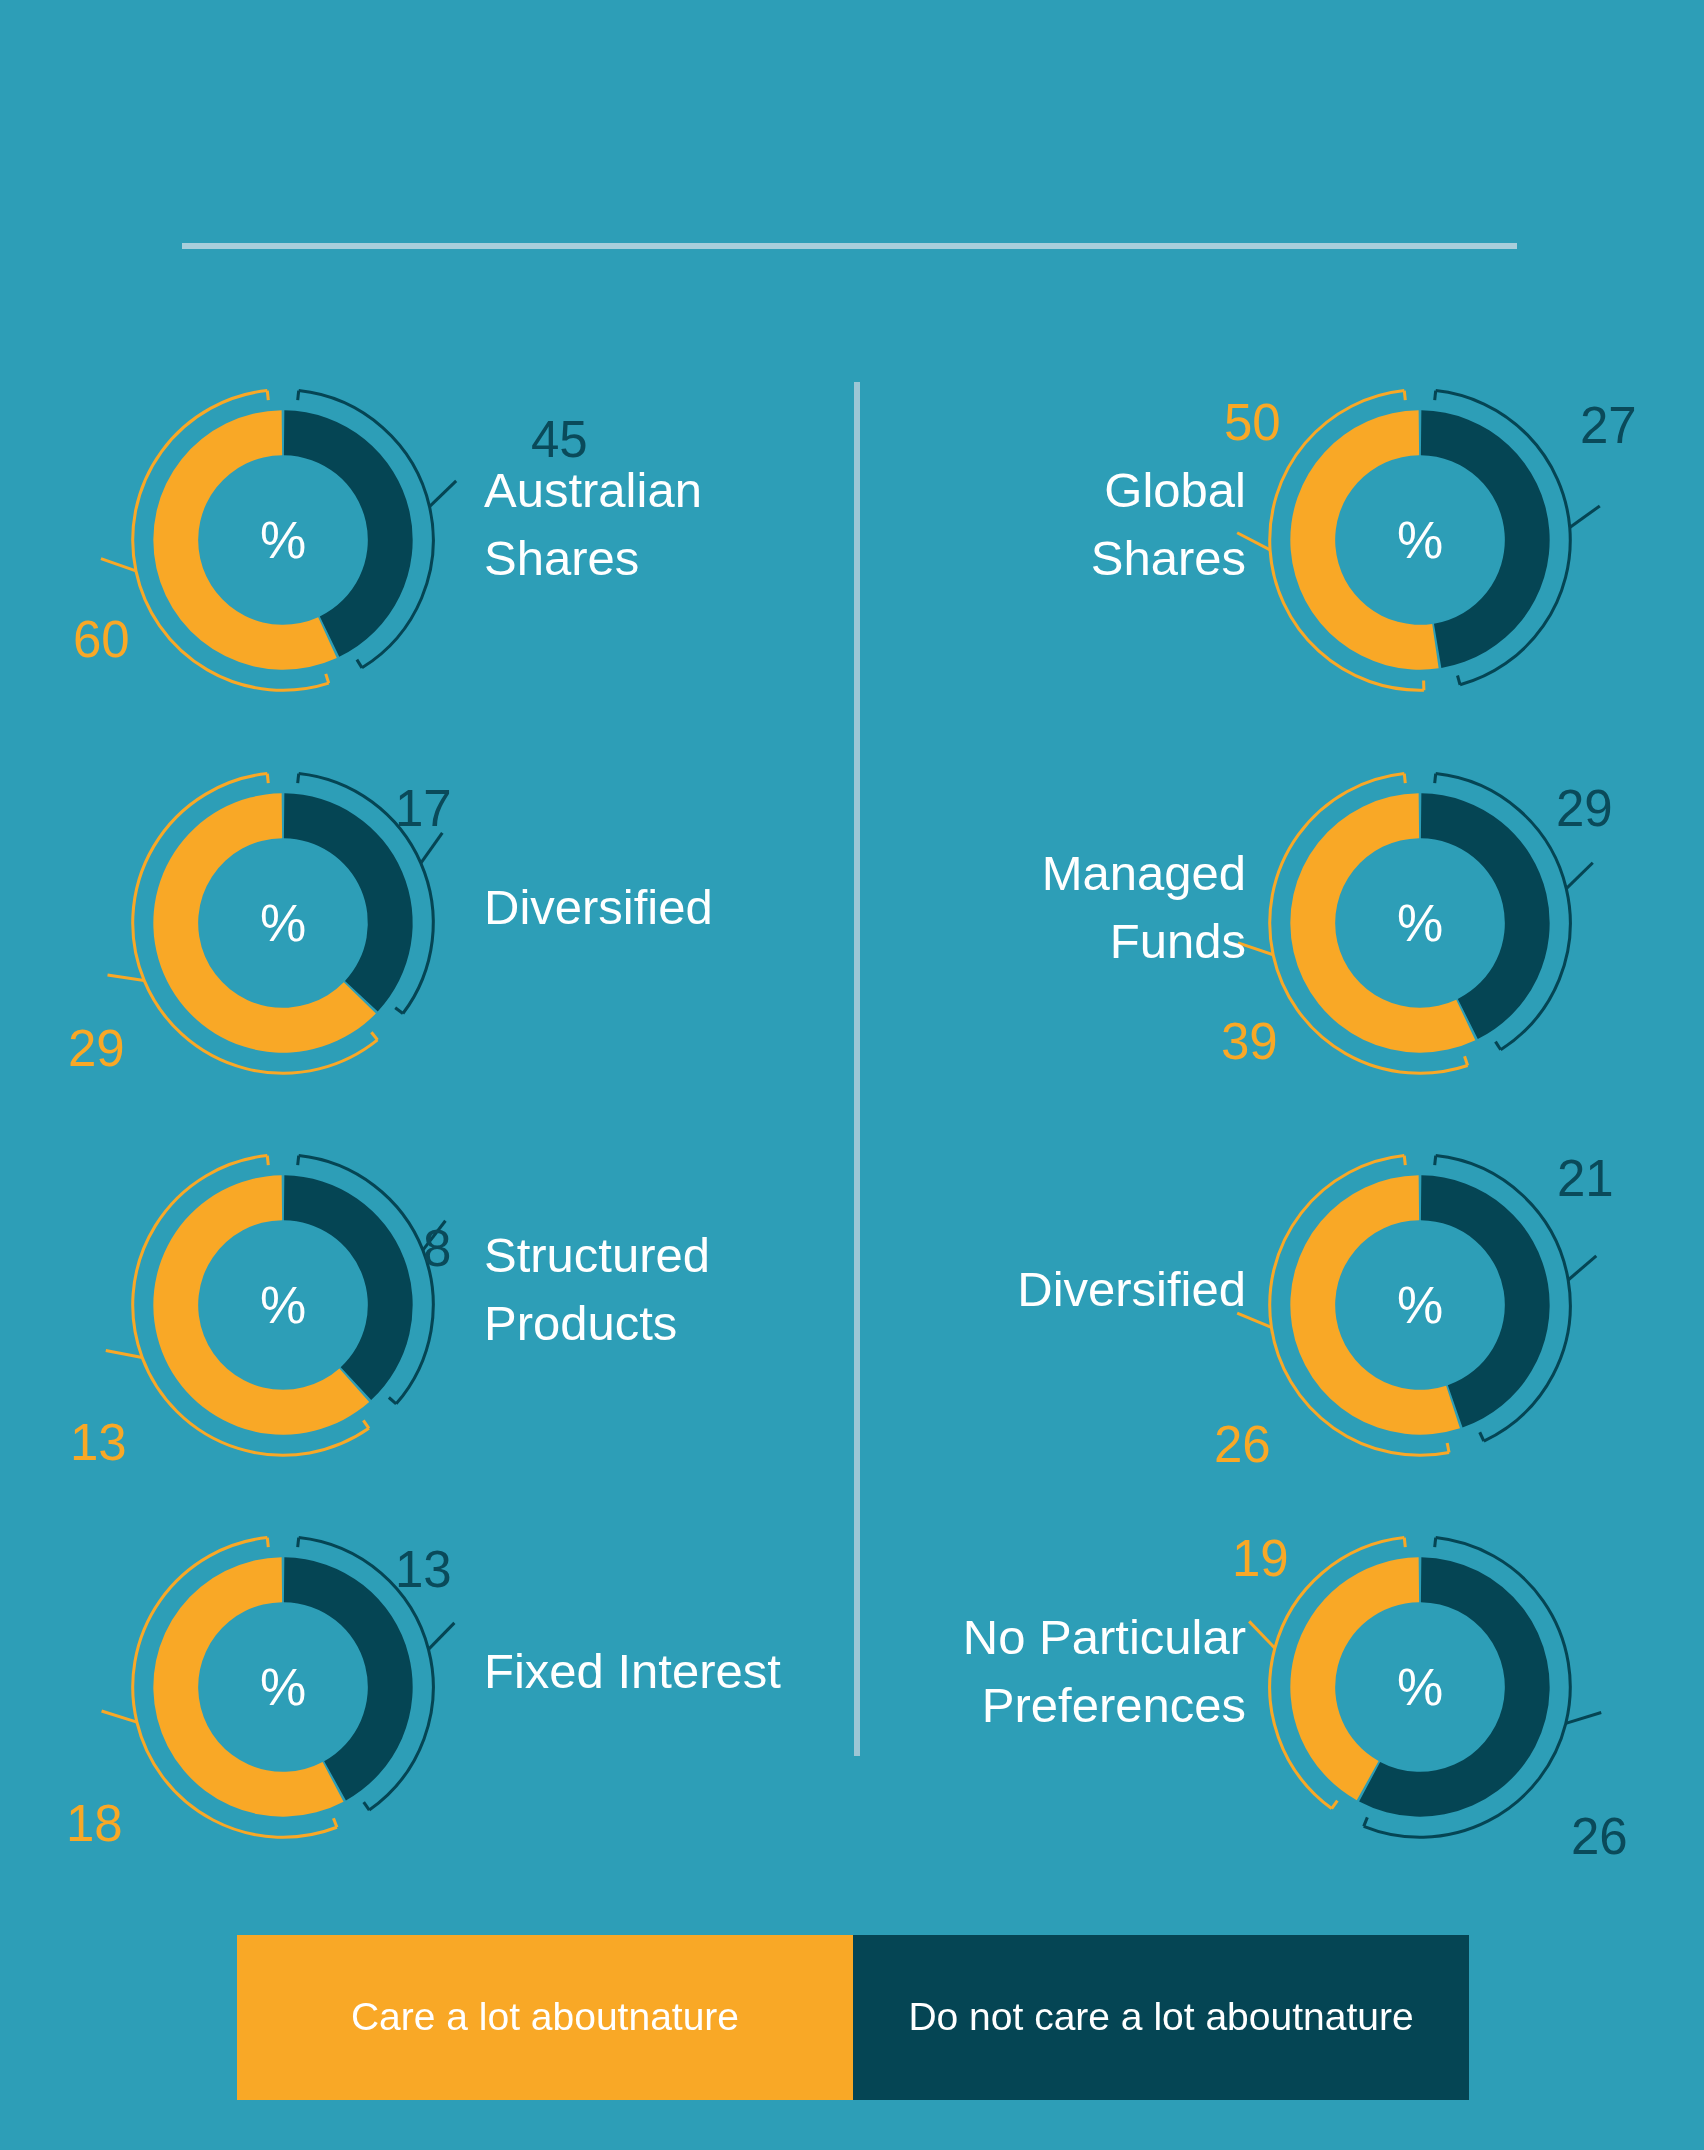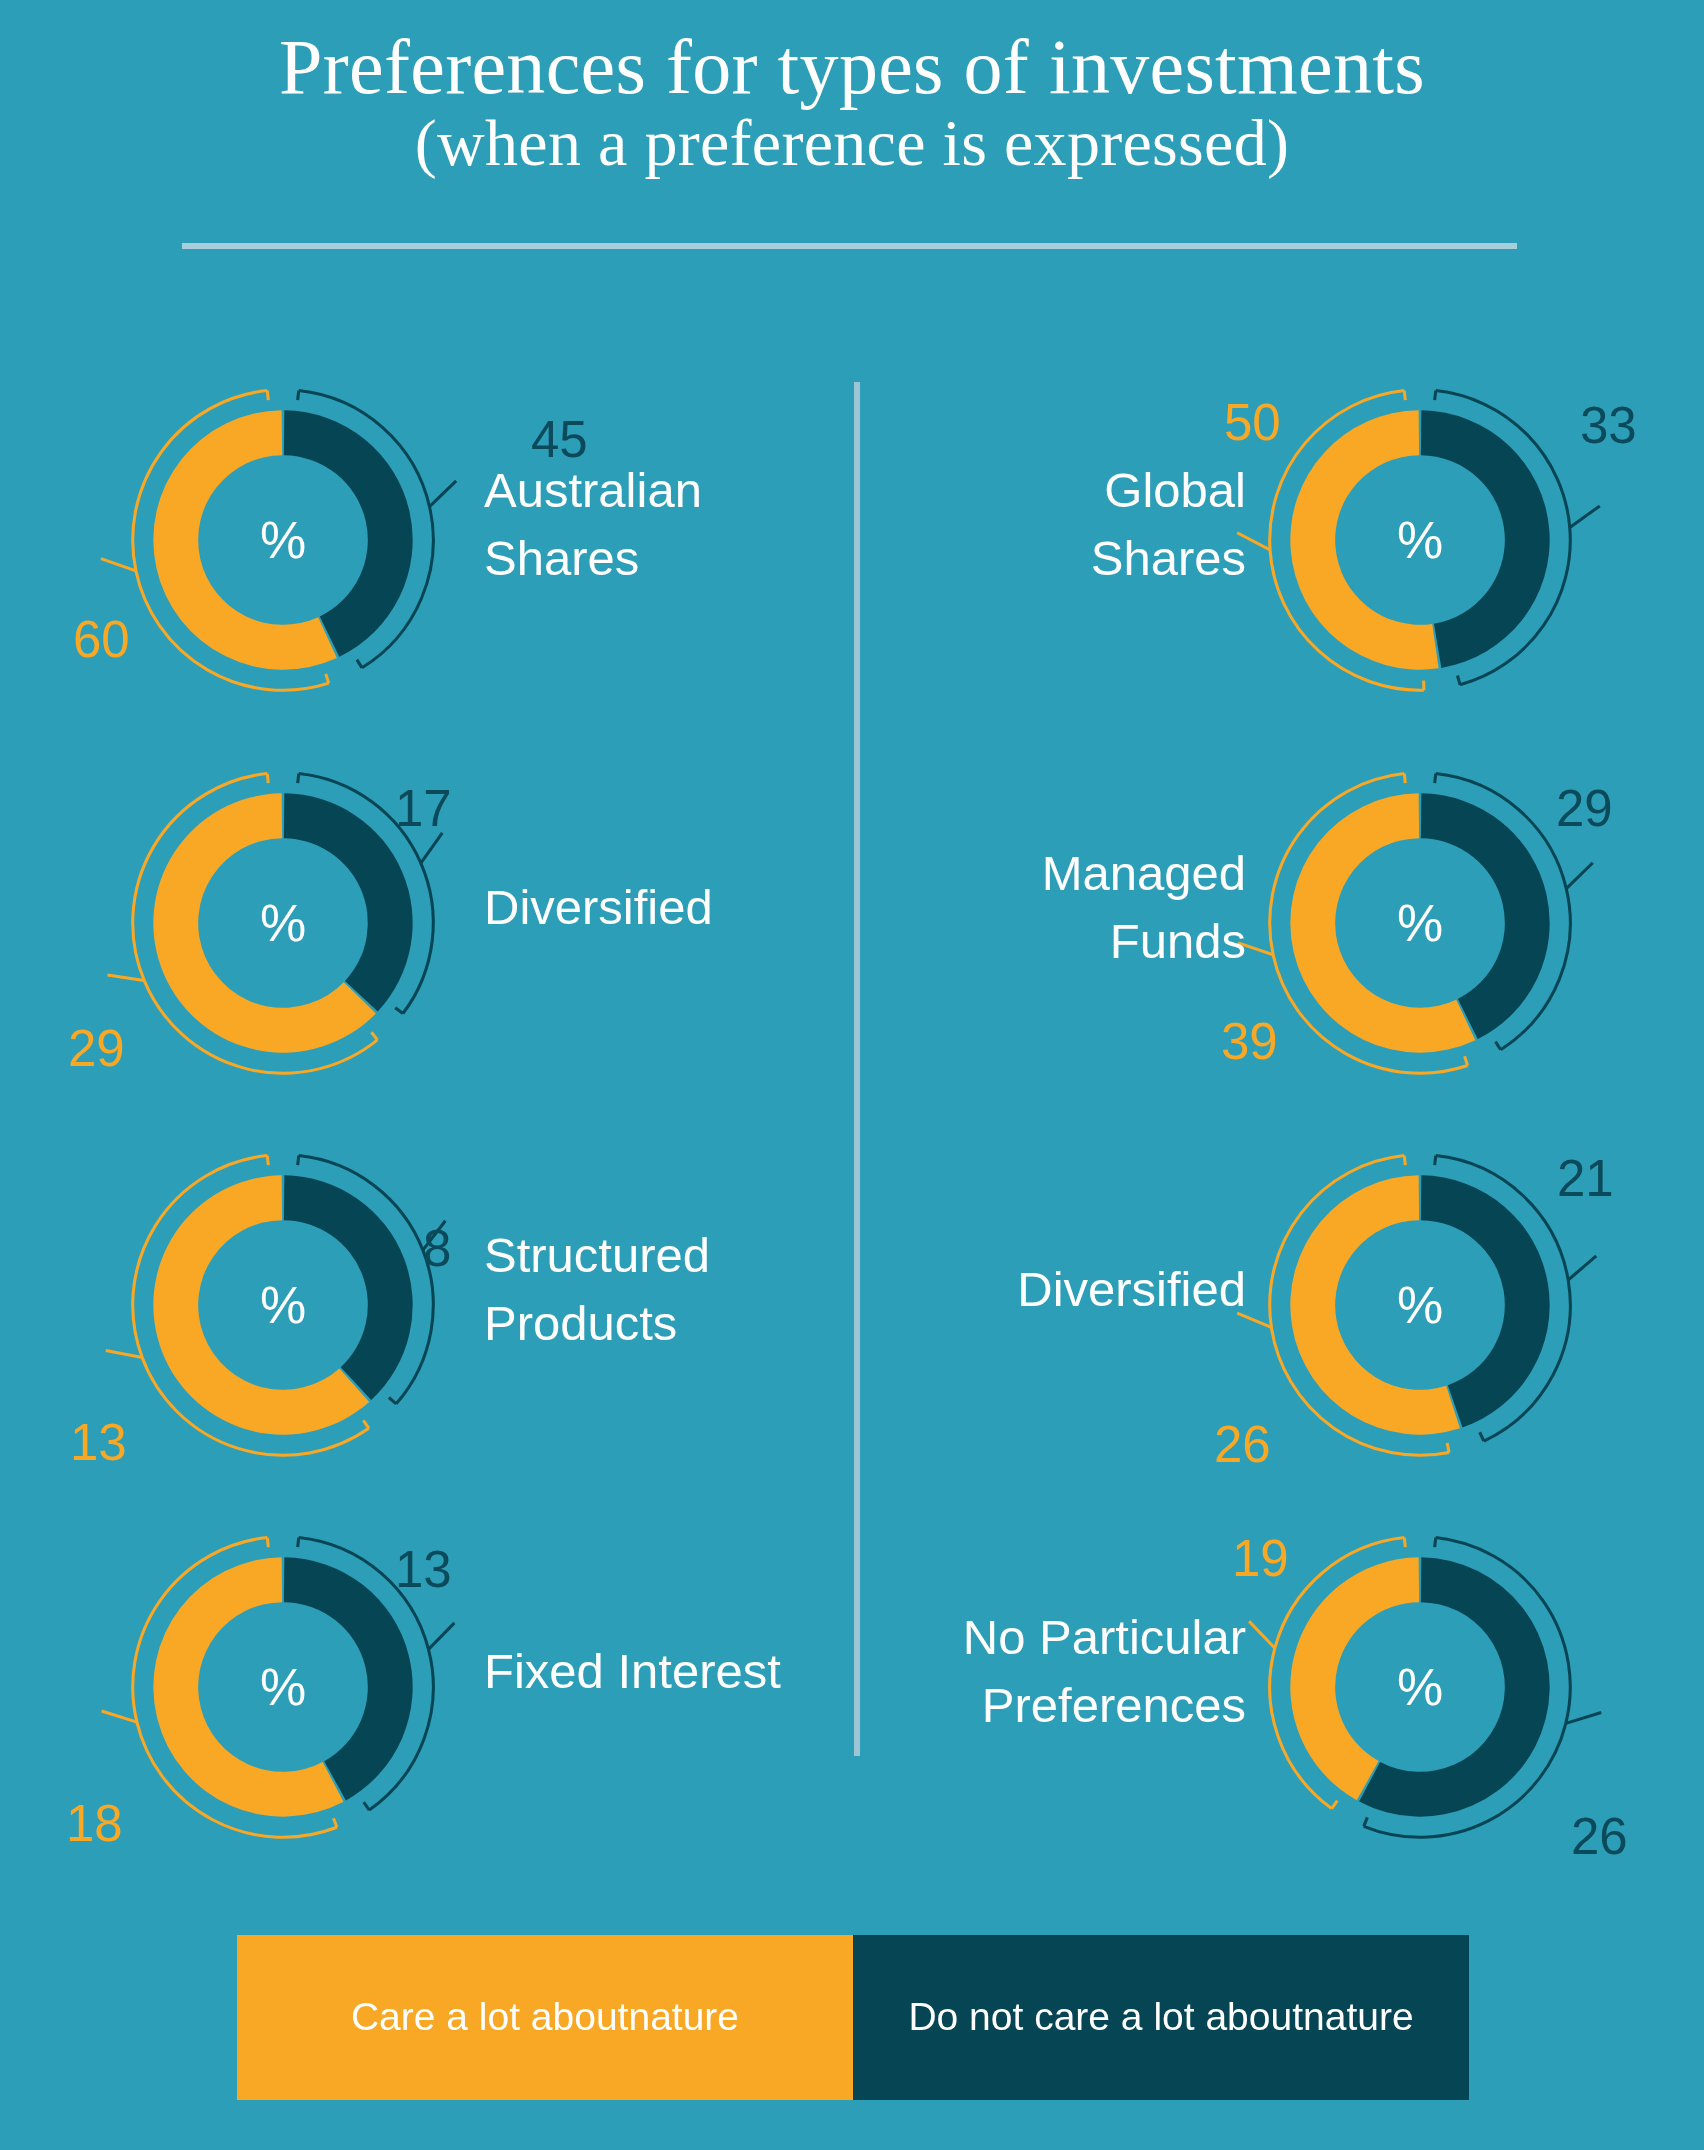--- a/index.html
+++ b/index.html
@@ -86,24 +86,20 @@
     text-align:center;
   }
   .legend-box.care{background:#F9A826;}
   .legend-box.notcare{background:#054554;}
 </style>
 </head>
 <body>
 
 <div class="canvas">
 
-  <div class="title-block">
-    <div class="title-line1">Preferences for types of investments</div>
-    <div class="title-line2">(when a preference is expressed)</div>
-  </div>
   <div class="title-rule"></div>
 
   <div class="center-divider"></div>
 
   <div id="rows-host">
       <div class="row" style="top: 382px;">
         <div class="cell left">
           <div class="donut-wrap">
             <svg class="donut-svg" viewBox="0 0 472 472">
               <path d="M 238.24096180087656 22.011733755780398 A 214 214 0 0 1 328.8511201711575 428.8073377311177 L 296.7437234764582 362.13564150633863 A 140 140 0 0 0 237.4660497762744 96.00767628882829 Z" fill="#054554"></path>
@@ -142,21 +138,21 @@
                 <path d="M 483.1529542656541 215.52032232286155 L 532.712948453525 179.73787935017157" stroke="#054554" stroke-width="5" fill="none"></path>
               </g>
               <g>
                 <path d="M 242.37801583369895 483.917972148098 A 248 248 0 0 1 210.07694110962197 -10.64143005133181" fill="none" stroke="#F9A826" stroke-width="5"></path>
                 <path d="M 242.37801583369895 483.917972148098 L 241.96653094120222 467.9232642675755" stroke="#F9A826" stroke-width="5" fill="none"></path>
                 <path d="M 210.07694110962197 -10.64143005133181 L 211.74939652190443 5.270920274560581" stroke="#F9A826" stroke-width="5" fill="none"></path>
                 <path d="M -11.472731332133208 252.16314471301325 L -65.7644381670799 224.07423555043084" stroke="#F9A826" stroke-width="5" fill="none"></path>
               </g>
             </svg>
             <div class="pct-sign">%</div>
-            <div class="val-num val-dark" style="left: 303px; top: 3.6px;">33</div>
+            <div class="val-num val-dark" style="left: 303px; top: 3.6px;">27</div>
             <div class="val-num val-orange" style="left: -53px; top: 0px;">50</div>
           </div>
           <div class="cat-label">
             <span>Global</span>
             <span>Shares</span>
           </div>
         </div>
       </div>
       <div class="row" style="top: 765px;">
         <div class="cell left">

